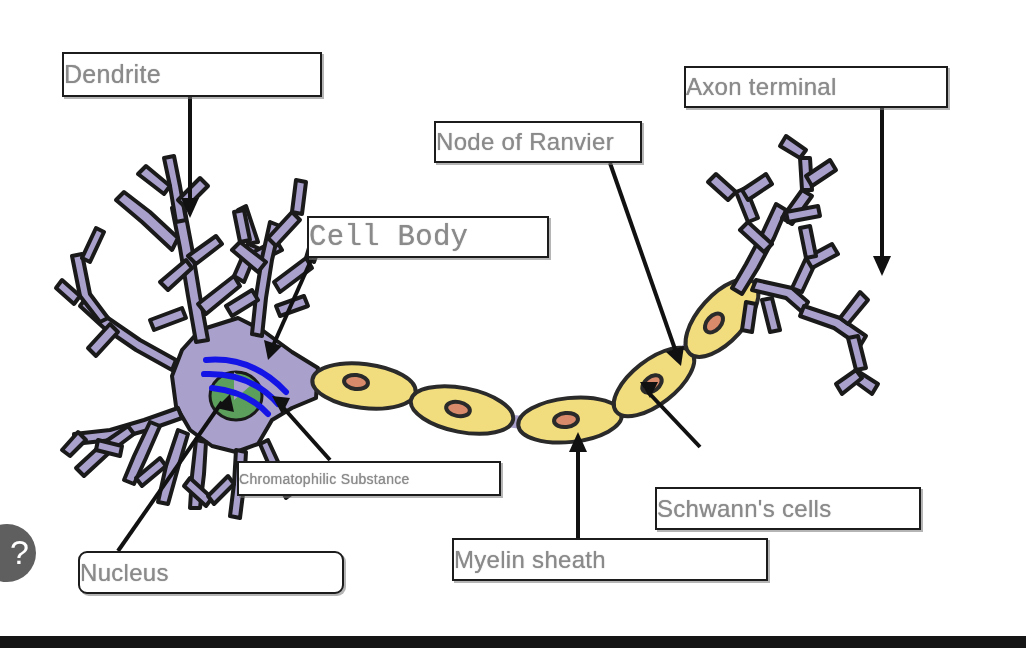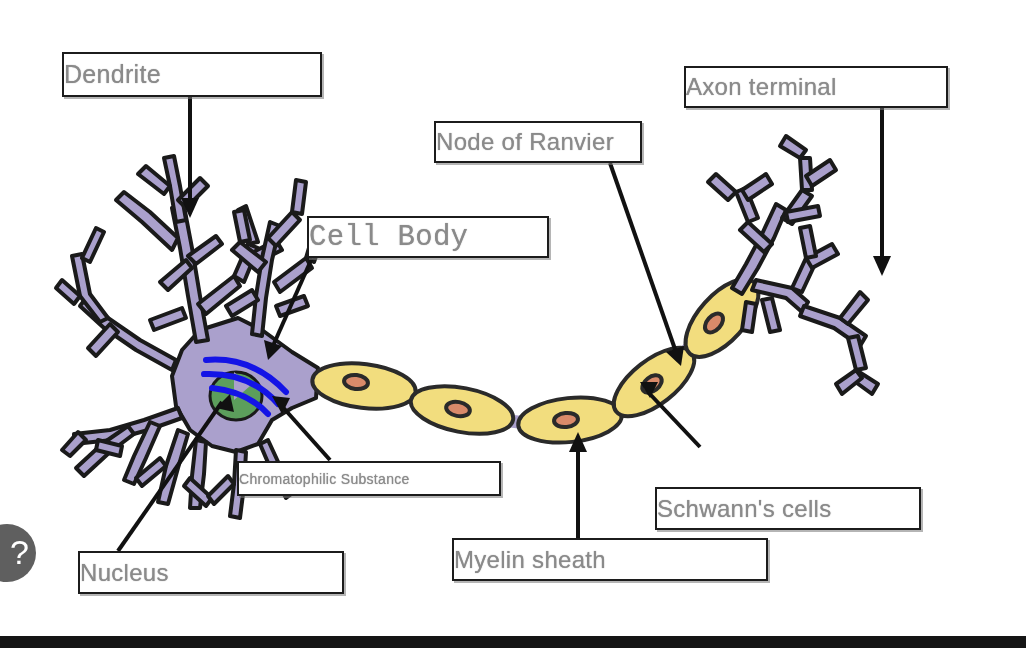--- a/index.html
+++ b/index.html
@@ -42,21 +42,21 @@
     white-space: nowrap;
     z-index: 5;
   }
   .lb-dendrite      { left: 62px;  top: 52px;  width: 260px; height: 45px; font-size: 25px; }
   .lb-ranvier       { left: 434px; top: 121px; width: 208px; height: 42px; font-size: 24px; }
   .lb-axonterminal  { left: 684px; top: 66px;  width: 264px; height: 42px; font-size: 24px; }
   .lb-cellbody      { left: 307px; top: 216px; width: 242px; height: 42px; font-size: 29px; font-family: Liberation Mono, monospace; }
   .lb-chromato      { left: 237px; top: 461px; width: 264px; height: 35px; font-size: 14px; }
   .lb-schwann       { left: 655px; top: 447px; width: 266px; height: 43px; font-size: 24px; margin-top: 40px; }
   .lb-myelin        { left: 452px; top: 538px; width: 316px; height: 43px; font-size: 24px; }
-  .lb-nucleus       { left: 78px;  top: 551px; width: 266px; height: 43px; font-size: 24px; }
+  .lb-nucleus       { left: 78px;  top: 551px; width: 266px; height: 43px; font-size: 24px; border-radius: 9px; }
 
   #help-button {
     position: absolute;
     left: -22px;
     top: 524px;
     width: 58px;
     height: 58px;
     border-radius: 50%;
     background: #5f5f5f;
     z-index: 8;

